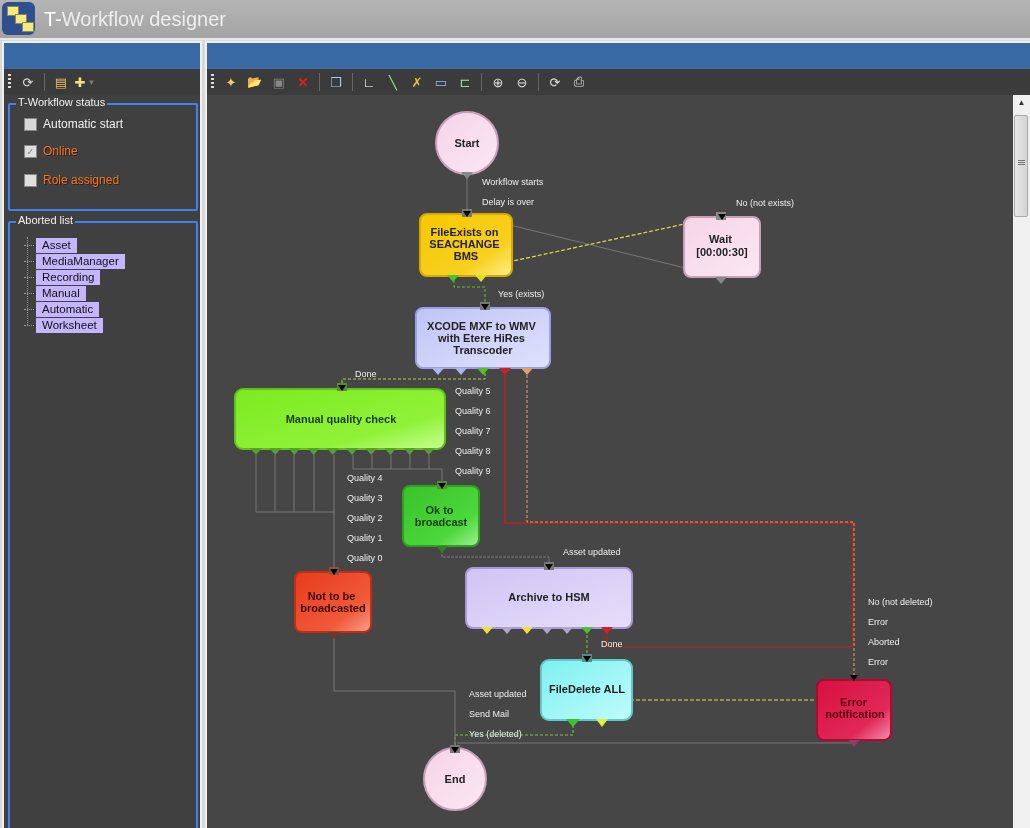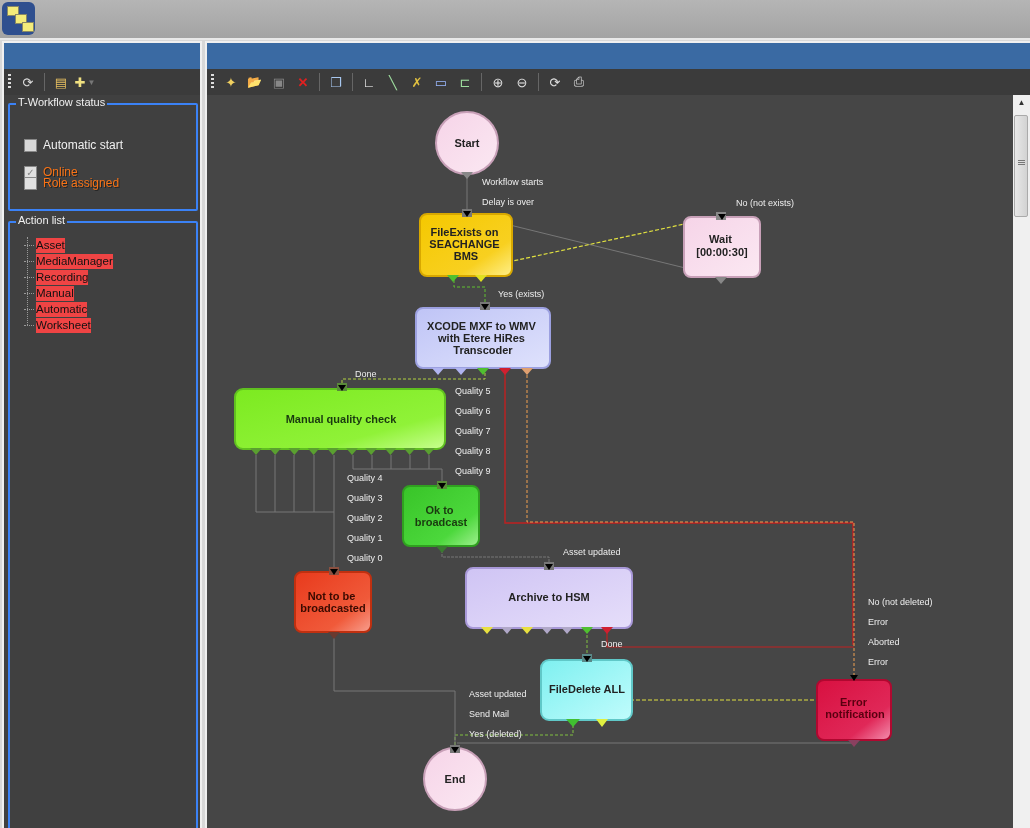--- a/index.html
+++ b/index.html
@@ -11,45 +11,46 @@
   .title b{color:#fff;font-weight:normal;}
   .left-panel{position:absolute;left:2px;top:41px;width:200px;height:787px;background:#404040;border:2px solid #f0f0f0;border-bottom:none;box-sizing:border-box;}
   .right-panel{position:absolute;left:205px;top:41px;width:825px;height:787px;background:#404040;border-left:2px solid #f0f0f0;border-top:2px solid #f0f0f0;box-sizing:border-box;}
   .bluebar{height:26px;background:#3a6aa3;}
   .toolbar{height:26px;background:#3b3b3b;position:relative;display:flex;align-items:center;}
   .grip{width:3px;height:16px;margin:0 5px 0 4px;background:repeating-linear-gradient(#ddd 0 2px,transparent 2px 4px);}
   .tb-btn{width:20px;height:20px;margin:0 2px;display:flex;align-items:center;justify-content:center;font-size:13px;cursor:pointer;}
   .tb-sep{width:1px;height:18px;background:#666;margin:0 4px;}
   .group{position:absolute;border:2px solid #3b82f6;border-radius:2px;}
   .group-label{position:absolute;top:-9px;left:6px;background:#404040;color:#f0f0f0;font-size:11px;padding:0 2px;}
-  .chk-row{position:absolute;left:14px;display:flex;align-items:center;font-size:12px;color:#f0f0f0;margin-top:21px;}
+  .chk-row{position:absolute;left:14px;display:flex;align-items:center;font-size:12px;color:#f0f0f0;}
   .chk{width:11px;height:11px;border:1px solid #888;background:#d8d8d8;margin-right:6px;display:flex;align-items:center;justify-content:center;font-size:10px;color:#888;}
   .chk.dis{background:#e0e0e0;}
   .disabled-text{color:#f97316;text-shadow:1px 1px 0 #222;}
   .tree{position:absolute;left:14px;top:14px;}
   .tree-item{position:relative;height:16px;display:flex;align-items:center;}
   .tree-item .dots{width:10px;border-top:1px dotted #999;margin-right:2px;}
-  .tree-item .lbl{background:#ef4444;color:#111;font-size:11.5px;padding:0 0;line-height:15px;cursor:pointer;}
+  .tree-item .lbl{background:#c4b5fd;color:#111;font-size:11.5px;padding:0 6px;line-height:15px;cursor:pointer;}
   .tree-vline{position:absolute;left:3px;top:0;height:88px;border-left:1px dotted #999;}
   .canvas{position:absolute;left:0;top:52px;width:807px;height:735px;background:#464646;overflow:hidden;}
   .vscroll{position:absolute;right:0;top:52px;width:17px;height:735px;background:#f0f0f0;}
   .vscroll .arrow{height:16px;text-align:center;font-size:8px;line-height:16px;color:#333;}
   .vscroll .thumb{position:absolute;left:1px;top:20px;width:14px;height:102px;background:linear-gradient(90deg,#e8e8e8,#d2d2d2);border:1px solid #aaa;border-radius:2px;box-sizing:border-box;}
   .vscroll .grip3{position:absolute;left:3px;top:44px;width:7px;height:6px;background:repeating-linear-gradient(#777 0 1px,transparent 1px 2px);}
   svg text{font-family:"Liberation Sans",sans-serif;}
 </style>
 </head>
 <body>
 
 <div class="titlebar">
   <div class="app-logo">
     <div class="n" style="left:5px;top:4px;"></div>
     <div class="n" style="left:13px;top:12px;"></div>
     <div class="n" style="left:20px;top:20px;"></div>
   </div>
+  <div class="title"><b>T-</b><span>Workflow designer</span></div>
 </div>
 
 <div class="left-panel">
   <div class="bluebar"></div>
   <div class="toolbar">
     <div class="grip"></div>
     <div class="tb-btn">
         <span style="color:#ddd;">⟳</span>
       </div>
     <div class="tb-sep"></div>
@@ -65,28 +66,28 @@
   <div class="group" style="left:4px;top:60px;width:186px;height:104px;">
     <span class="group-label">T-Workflow status</span>
     <div class="chk-row" style="top:12px;">
       <span class="chk"></span>
       <span>Automatic start</span>
     </div>
     <div class="chk-row" style="top:39px;">
       <span class="chk dis">✓</span>
       <span class="disabled-text">Online</span>
     </div>
-    <div class="chk-row" style="top:50px;align-items:flex-end;">
+    <div class="chk-row" style="top:68px;align-items:flex-end;">
       <span class="chk dis"></span>
       <span class="disabled-text">Role assigned</span>
     </div>
   </div>
 
   <div class="group" style="left:4px;top:178px;width:186px;height:620px;">
-    <span class="group-label">Action list</span>
+    <span class="group-label">Aborted list</span>
     <div class="tree">
       <div class="tree-vline"></div>
       <div class="tree-item">
           <span class="dots"></span>
           <span class="lbl">Asset</span>
         </div>
       <div class="tree-item">
           <span class="dots"></span>
           <span class="lbl">MediaManager</span>
         </div>

